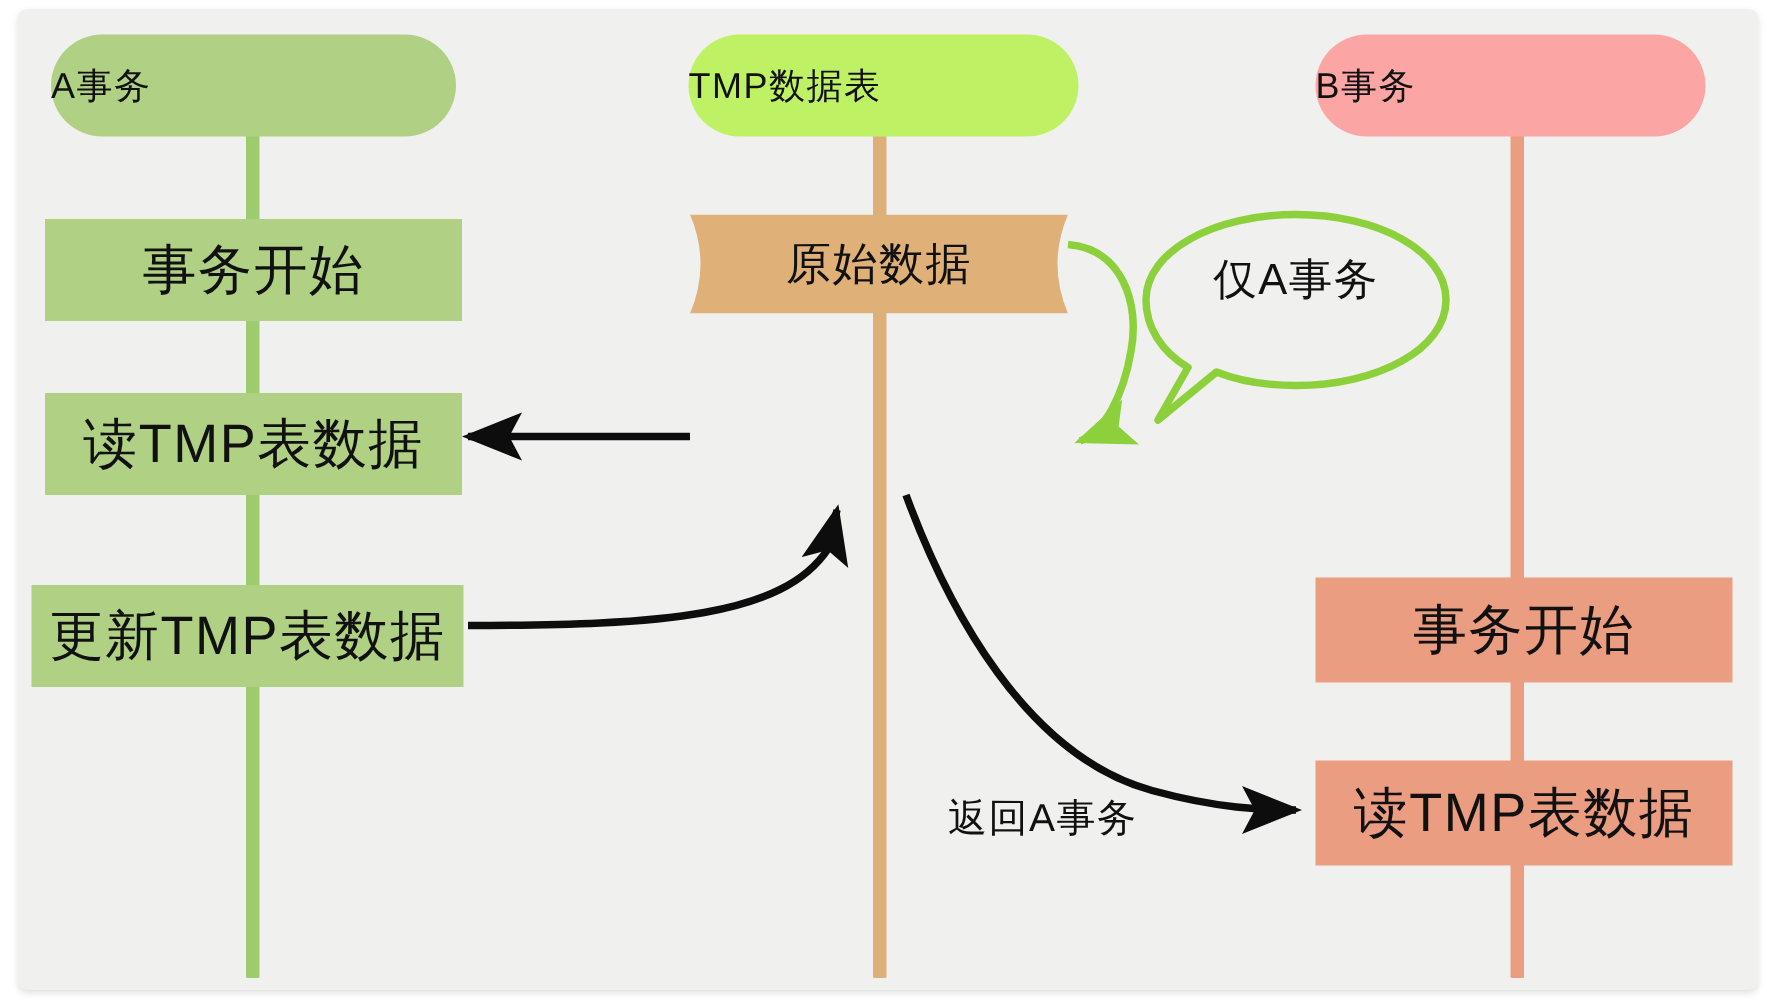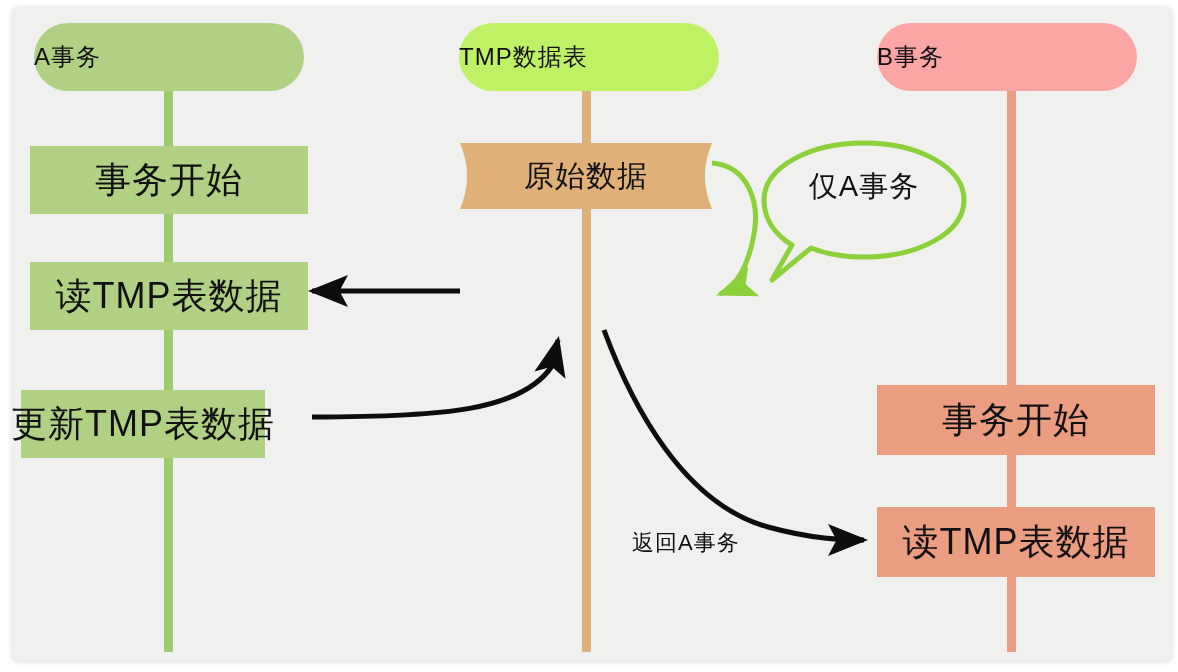--- a/index.html
+++ b/index.html
@@ -90,21 +90,21 @@
     justify-content: center;
     color: #111111;
     font-size: 29px;
     letter-spacing: 1px;
     white-space: nowrap;
   }
   
   .edge-label {
     position: absolute;
     color: #111111;
-    font-size: 22px;
+    font-size: 26px;
     letter-spacing: 1px;
     white-space: nowrap;
   }
 </style>
 </head>
 <body>
 
 <div id="root">
   <div id="canvas">
 
@@ -125,21 +125,21 @@
     </div>
 
     <div class="act" style="left:18px; top:140px; width:278px; height:68px; background:#b0d183;">
       <span>事务开始</span>
     </div>
 
     <div class="act" style="left:18px; top:256px; width:278px; height:68px; background:#b0d183;">
       <span>读TMP表数据</span>
     </div>
 
-    <div class="act" style="left:9px; top:384px; width:244px; height:68px; background:#b0d183;">
+    <div class="act" style="left:9px; top:384px; width:288px; height:68px; background:#b0d183;">
       <span>更新TMP表数据</span>
     </div>
 
     <div class="act" style="left:865px; top:379px; width:278px; height:70px; background:#eb9d81;">
       <span>事务开始</span>
     </div>
 
     <div class="act" style="left:865px; top:501px; width:278px; height:70px; background:#eb9d81;">
       <span>读TMP表数据</span>
     </div>

